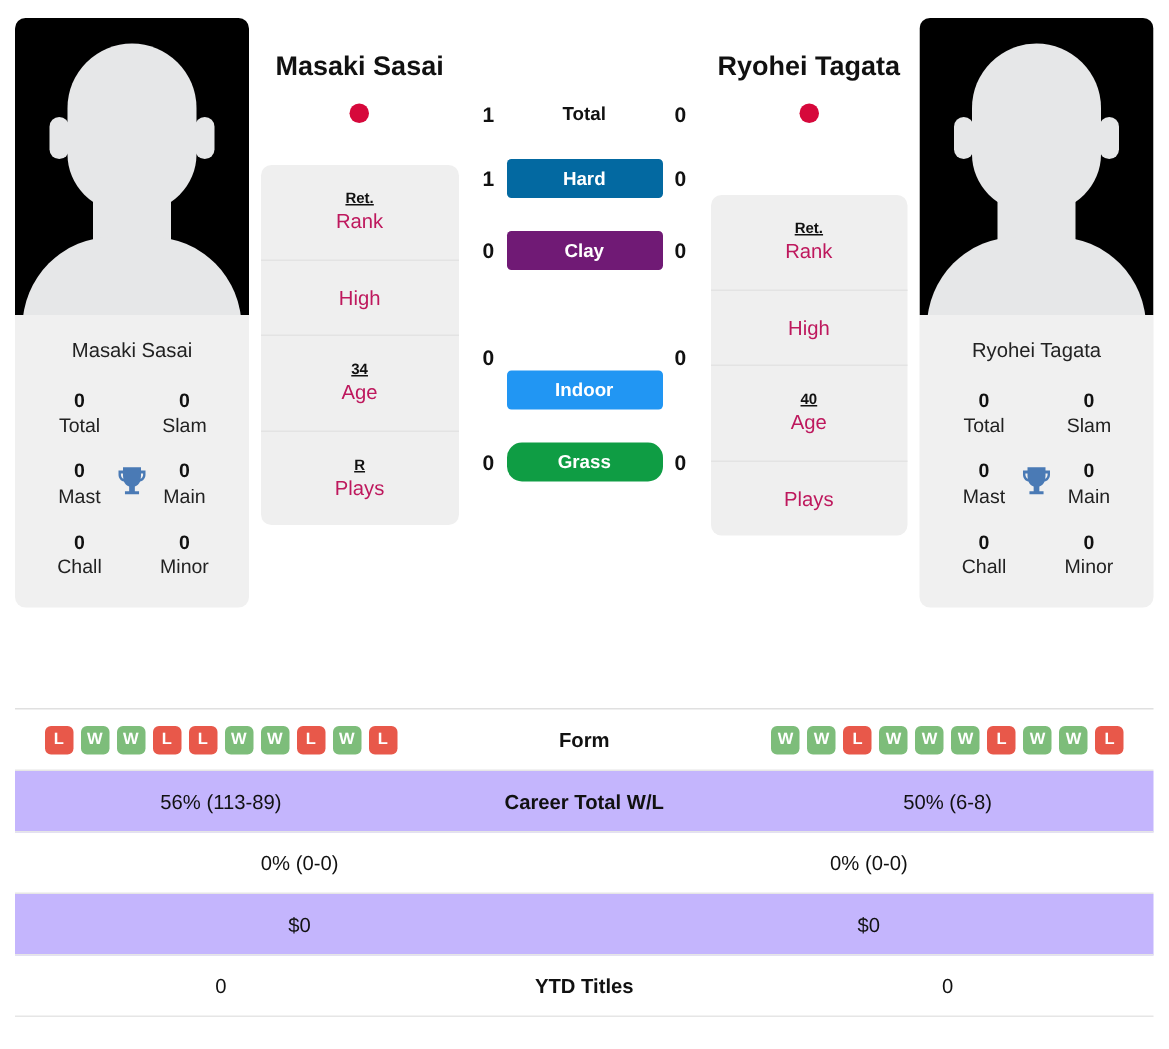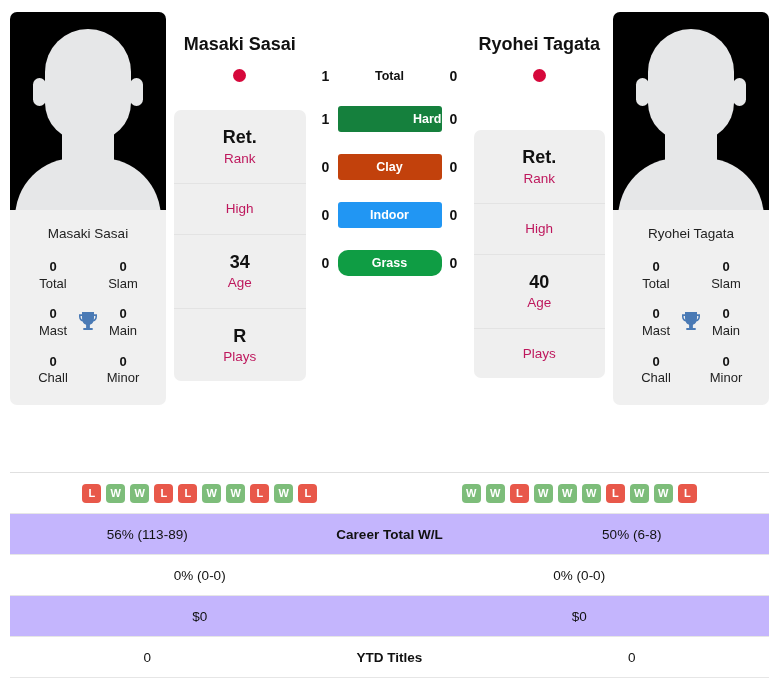--- a/index.html
+++ b/index.html
@@ -140,23 +140,24 @@
   }
   .info-card.right { margin-top: 48px; }
   .info-row {
     text-align: center;
     padding: 16px 4px;
     border-bottom: 1px solid #e3e3e3;
     line-height: 1.3;
   }
   .info-row:last-child { border-bottom: none; }
   .info-val {
-    font-size: 18px;
-    font-weight: bold;
-    color: #111111;
+    font-size: 10px;
+    font-weight: bold;
+    color: #111111;
+    text-decoration: underline;
   }
   .info-lbl {
     font-size: 13.5px;
     color: #be185d;
   }
 
   
   .h2h {
     flex: 0 0 152px;
     padding-top: 56px;
@@ -311,35 +312,35 @@
 
   <div class="h2h">
     <div class="h2h-row">
       <div class="h2h-num">1</div>
       <div class="h2h-mid">Total</div>
       <div class="h2h-num">0</div>
     </div>
     <div class="h2h-row">
       <div class="h2h-num">1</div>
       <div class="h2h-mid">
-        <span class="surf" style="background: #15803d; text-align: right;">Hard</span>
+        <span class="surf" style="background: #0369a1;">Hard</span>
       </div>
       <div class="h2h-num">0</div>
     </div>
     <div class="h2h-row">
       <div class="h2h-num">0</div>
       <div class="h2h-mid">
-        <span class="surf" style="background: #c2410c;">Clay</span>
+        <span class="surf" style="background: #701a75;">Clay</span>
       </div>
       <div class="h2h-num">0</div>
     </div>
     <div class="h2h-row">
       <div class="h2h-num">0</div>
       <div class="h2h-mid">
-        <span class="surf" style="background: rgb(33, 150, 243);">Indoor</span>
+        <span class="surf" style="background: rgb(33, 150, 243); margin-top: 45px;">Indoor</span>
       </div>
       <div class="h2h-num">0</div>
     </div>
     <div class="h2h-row">
       <div class="h2h-num">0</div>
       <div class="h2h-mid">
         <span class="surf" style="background: rgb(15, 157, 68); border-radius: 10px;">Grass</span>
       </div>
       <div class="h2h-num">0</div>
     </div>
@@ -425,20 +426,21 @@
           <div class="badge w">W</div>
           <div class="badge l">L</div>
           <div class="badge l">L</div>
           <div class="badge w">W</div>
           <div class="badge w">W</div>
           <div class="badge l">L</div>
           <div class="badge w">W</div>
           <div class="badge l">L</div>
         </div>
     </div>
+    <div class="tcell mid">Form</div>
     <div class="tcell">
       <div class="badges">
           <div class="badge w">W</div>
           <div class="badge w">W</div>
           <div class="badge l">L</div>
           <div class="badge w">W</div>
           <div class="badge w">W</div>
           <div class="badge w">W</div>
           <div class="badge l">L</div>
           <div class="badge w">W</div>

